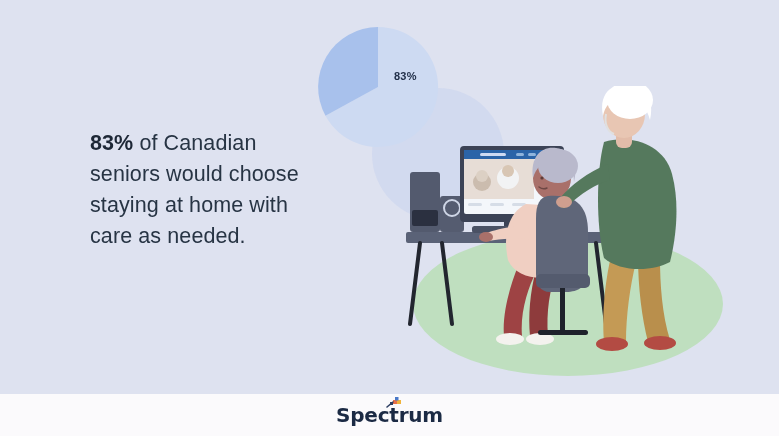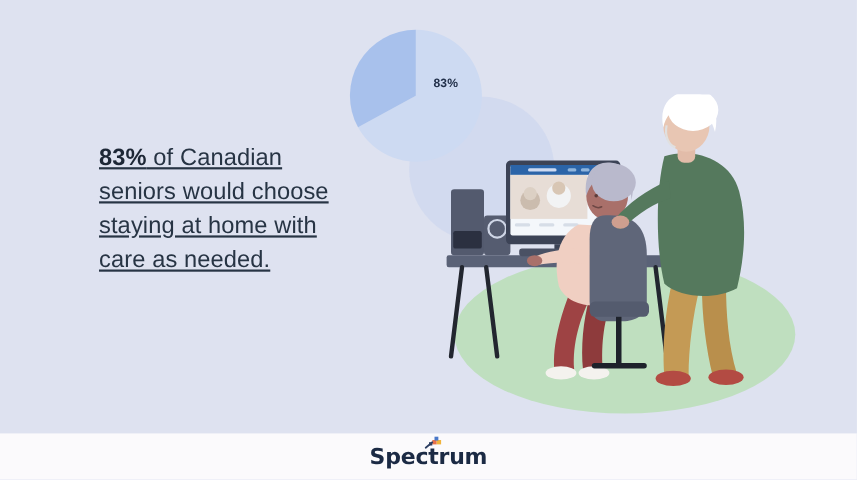--- a/index.html
+++ b/index.html
@@ -45,21 +45,20 @@
   .headline {
     position: absolute;
     left: 90px;
     top: 128px;
     width: 240px;
     font-size: 21.5px;
     line-height: 31px;
     color: #273444;
     font-weight: 400;
     letter-spacing: .1px;
-    text-decoration: underline;
   }
   .headline b {
     font-weight: 700;
     color: #1d2736;
   }
   
   .pie-wrap {
     position: absolute;
     left: 316px;
     top: 25px;

